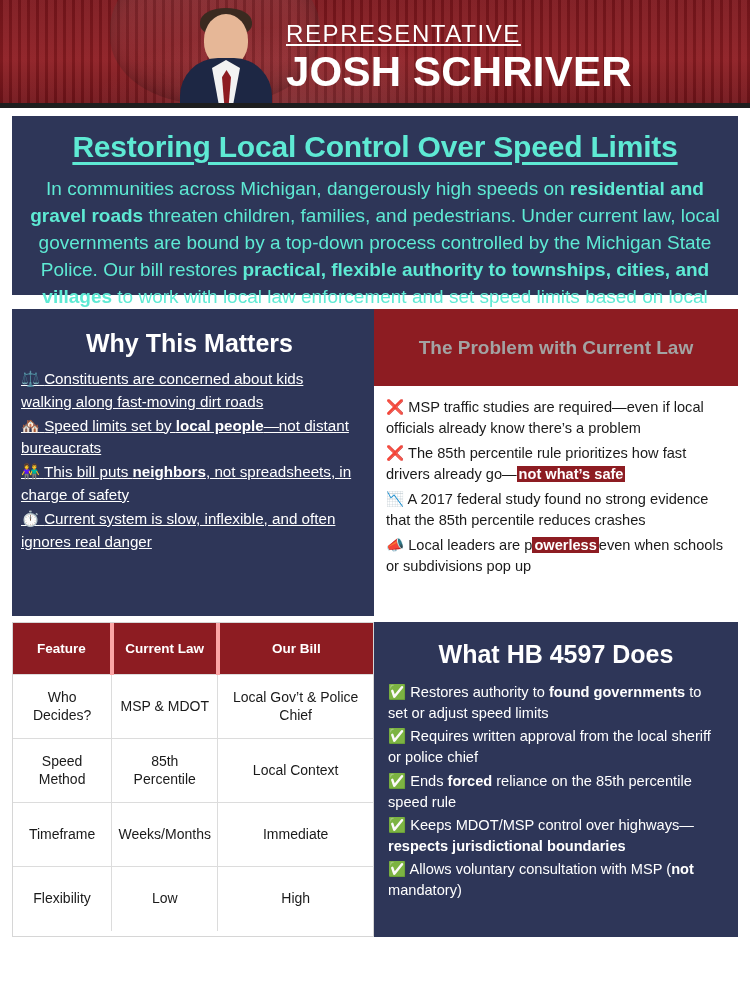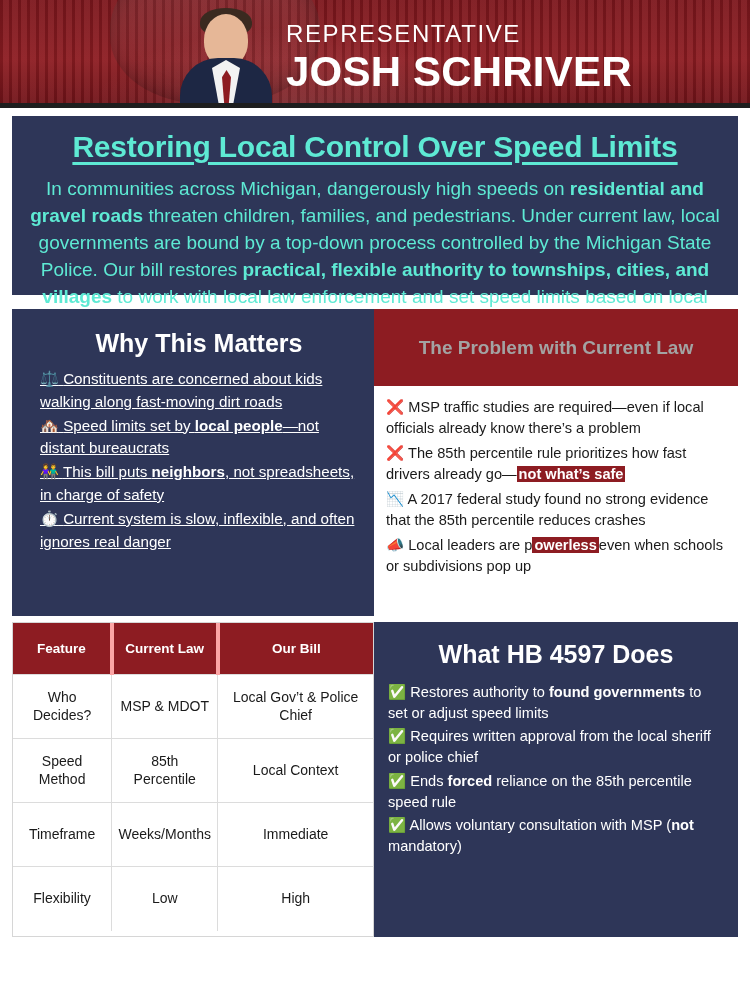--- a/index.html
+++ b/index.html
@@ -79,20 +79,21 @@
     position: absolute;
     left: 286px; top: 22px;
     color: #ffffff;
   }
   .header .rep {
     font-size: 24px;
     letter-spacing: 1.6px;
     font-weight: 400;
     line-height: 1;
     margin-bottom: 5px;
+    text-decoration: underline;
   }
   .header .name {
     font-size: 42px;
     font-weight: bold;
     letter-spacing: 0.2px;
     line-height: 1;
   }
   .header .rule {
     position: absolute; left: 0; bottom: 0;
     width: 750px; height: 5px;
@@ -124,21 +125,21 @@
     text-align: center;
   }
 
   
   .why-panel {
     position: absolute;
     left: 12px; top: 309px;
     width: 362px; height: 307px;
     background: #2e3658;
     color: #ffffff;
-    padding: 14px 16px 10px 28px;
+    padding: 14px 16px 10px 9px;
   }
   .why-panel h2 {
     margin: 6px 0 10px 0;
     font-size: 25px;
     text-align: center;
     font-weight: bold;
   }
   .why-list { font-size: 15.2px; line-height: 1.5; }
   .why-list .li { margin: 0 0 1px 0; text-decoration: underline; }
 
@@ -314,18 +315,19 @@
         </tbody>
     </table>
   </div>
 
   <div class="does-panel">
     <h2>What HB 4597 Does</h2>
     <div class="does-list" id="does-list">
         <div class="li"><span class="emoji">✅</span> <span>Restores authority to </span><span class="b">found governments</span><span> to set or adjust speed limits</span></div>
         <div class="li"><span class="emoji">✅</span> <span>Requires written approval from the local sheriff or police chief</span></div>
         <div class="li"><span class="emoji">✅</span> <span>Ends </span><span class="b">forced</span><span> reliance on the 85th percentile speed rule</span></div>
+        <div class="li"><span class="emoji">✅</span> <span>Keeps MDOT/MSP control over highways—</span><span class="b">respects jurisdictional boundaries</span></div>
         <div class="li"><span class="emoji">✅</span> <span>Allows voluntary consultation with MSP (</span><span class="b">not</span><span> mandatory)</span></div>
       </div>
   </div>
 
   <div class="footer-strip"></div>
 </div>
 
 </body></html>

